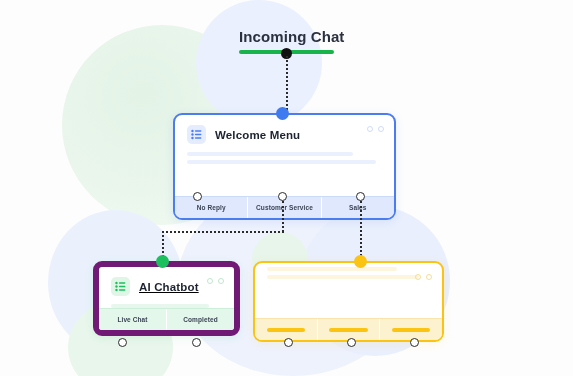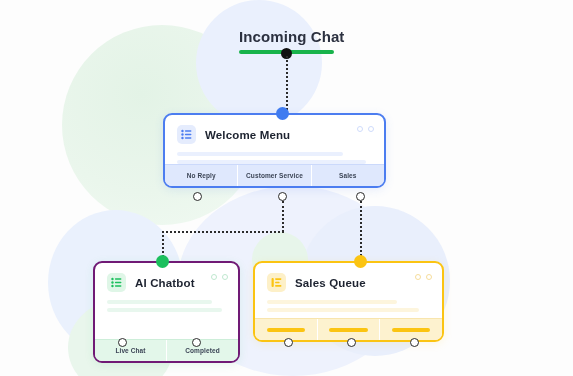--- a/index.html
+++ b/index.html
@@ -118,34 +118,35 @@
     position: absolute; width: 9px; height: 9px;
     border-radius: 50%; background: #ffffff;
     border: 1.6px solid #2b2b2b;
   }
   .top-node {
     position: absolute; width: 13px; height: 13px; border-radius: 50%;
   }
 
   
   #card-welcome {
-    left: 163px; top: 113px; width: 223px; height: 75px;
+    left: 173px; top: 113px; width: 223px; height: 107px;
     border: 2px solid #4c7df0;
     box-shadow: 0 2px 10px rgba(76,125,240,.12);
   }
   #card-welcome .card-icon { background: #e5ecfd; }
   #card-welcome .card-footer { background: #dfe8fd; height: 22px; border-top-color: #cbd9fb; }
   #card-welcome .footer-cell + .footer-cell { border-left: 1px solid #ffffff; }
   #card-welcome .sk-line { background: #eaf0fe; }
 
   
   #card-chatbot {
-    left: 93px; top: 261px; width: 147px; height: 102px;
-    border: 2px solid #701a75;
+    left: 93px; top: 261px; width: 147px; height: 75px;
+    border: 6px solid #701a75;
     box-shadow: 0 2px 10px rgba(27,191,93,.10);
+    text-decoration: underline;
   }
   #card-chatbot .card-icon { background: #dff6e7; }
   #card-chatbot .card-footer { background: #e3f7ea; height: 22px; border-top-color: #cdeed9; }
   #card-chatbot .footer-cell + .footer-cell { border-left: 1px solid #ffffff; }
   #card-chatbot .sk-line { background: #e8f7ee; }
 
   
   #card-sales {
     left: 253px; top: 261px; width: 191px; height: 81px;
     border: 2px solid #fbc412;
@@ -250,31 +251,20 @@
   </div>
   <div class="top-node" style="left:156px; top:255px; background:#1bbf5d;"></div>
   <div class="port" style="left:118px; top:338px;"></div>
   <div class="port" style="left:192px; top:338px;"></div>
 
   <div class="card" id="card-sales">
     <div class="corner-dots">
       <i></i>
       <i></i>
     </div>
-    <div class="card-title-row">
-      <span class="card-icon">
-        <svg class="icon-glyph" width="11" height="11" viewBox="0 0 12 12" aria-hidden="true">
-          <rect x=".6" y="1.2" width="2.4" height="9.6" rx="1" fill="#fbc412"></rect>
-          <rect x="4.4" y="1.4" width="7" height="1.8" rx=".9" fill="#fbc412"></rect>
-          <rect x="4.4" y="5.1" width="5" height="1.8" rx=".9" fill="#fbc412"></rect>
-          <rect x="4.4" y="8.8" width="7" height="1.8" rx=".9" fill="#fbc412"></rect>
-        </svg>
-      </span>
-      <span class="card-title">Sales Queue</span>
-    </div>
     <div class="skeleton">
       <div class="sk-line" style="width:80%"></div>
       <div class="sk-line" style="width:93%"></div>
     </div>
     <div class="card-footer" style="position:absolute;bottom:0;left:0;">
       <div class="footer-cell">
         <span class="footer-bar"></span>
       </div>
       <div class="footer-cell">
         <span class="footer-bar"></span>

